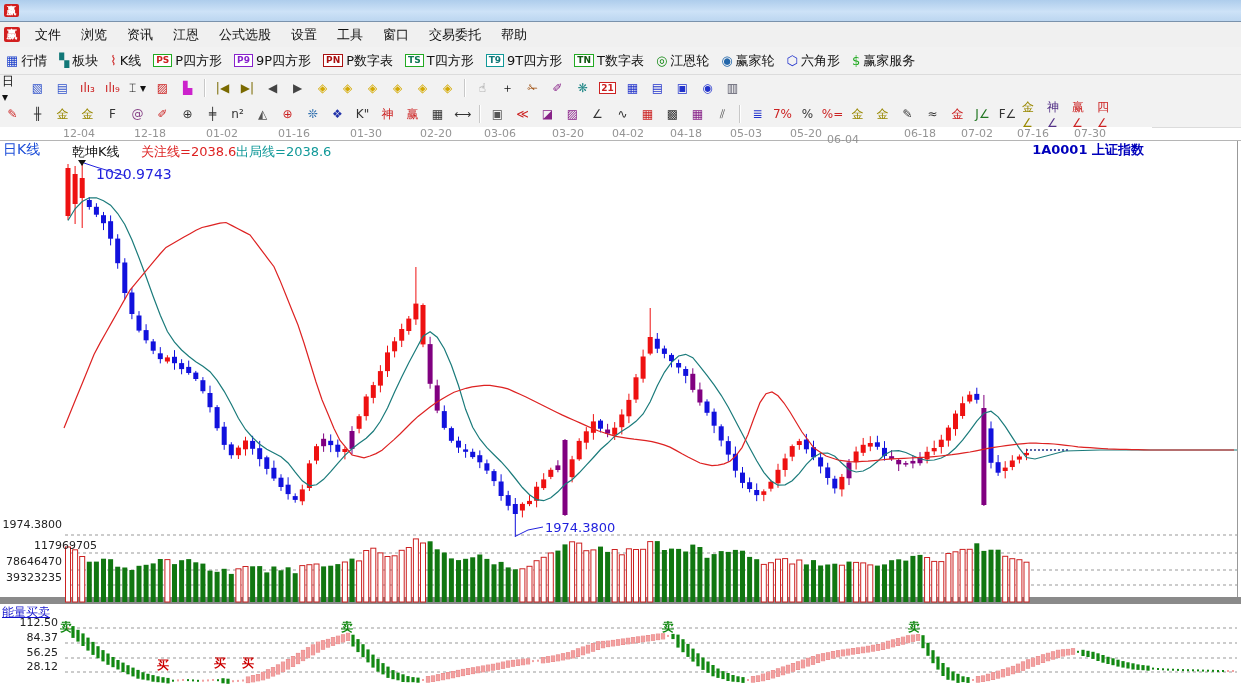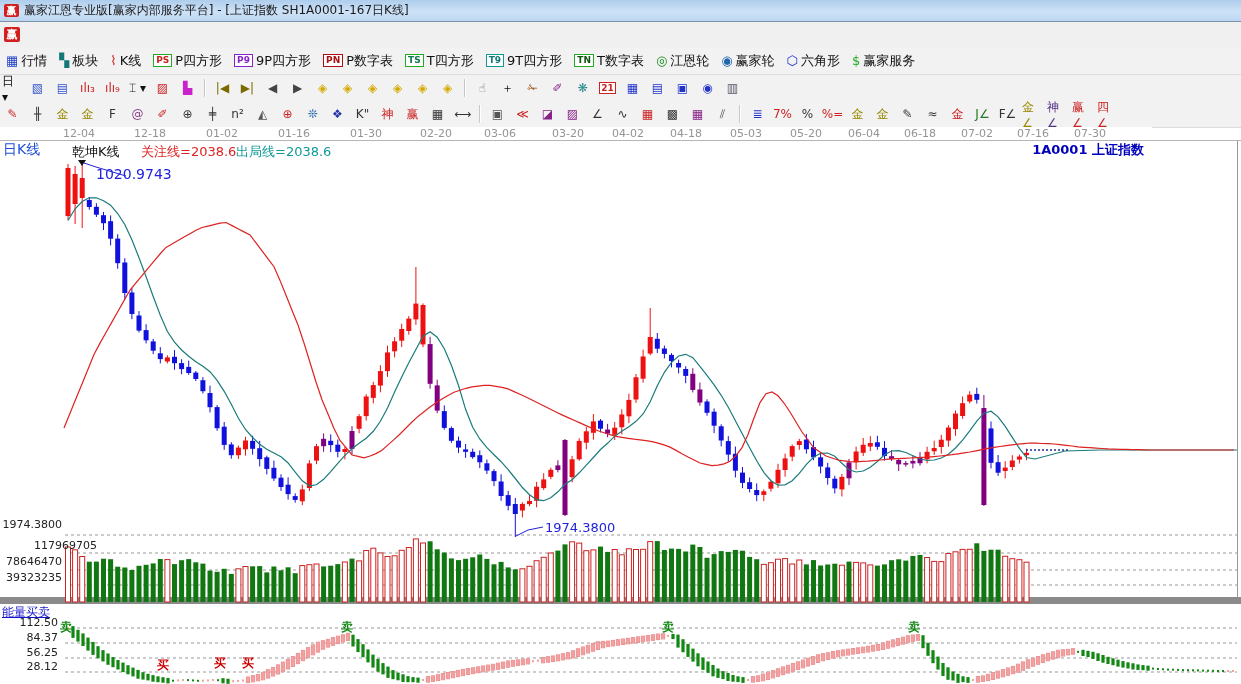--- a/index.html
+++ b/index.html
@@ -38,25 +38,36 @@
   .axis-lbl{position:absolute;left:0;width:62px;text-align:right;font-size:11px;color:#222;}
   .e-axis-lbl{position:absolute;left:0;width:58px;text-align:right;font-size:11px;color:#222;}
   .sig{position:absolute;font-size:12px;font-weight:bold;transform:translateX(-50%);}
 </style>
 </head>
 <body>
 <div id="app">
 
 <div class="titlebar">
   <span class="logo">赢</span>
-  <span>赢家江恩专业版[赢家内部服务平台] - [上证指数  SH1A0001-167日K线]</span>
 </div>
 
 <div class="menubar">
   <span class="logo">赢</span>
+  <span id="menu-items" style="display:flex;">
+        <span class="menu-item">文件</span>
+        <span class="menu-item">浏览</span>
+        <span class="menu-item">资讯</span>
+        <span class="menu-item">江恩</span>
+        <span class="menu-item">公式选股</span>
+        <span class="menu-item">设置</span>
+        <span class="menu-item">工具</span>
+        <span class="menu-item">窗口</span>
+        <span class="menu-item">交易委托</span>
+        <span class="menu-item">帮助</span>
+      </span>
 </div>
 
 <div class="tb" id="tb1">
       <span class="tb1-item">
         <span class="tb1-ico" style="color: rgb(34, 68, 204);">▦</span>
         <span>行情</span>
       </span>
       <span class="tb1-item">
         <span class="tb1-ico" style="color: rgb(17, 119, 119);">▚</span>
         <span>板块</span>
@@ -979,21 +990,21 @@
         <span class="date-lbl" style="left: 222px;">01-02</span>
         <span class="date-lbl" style="left: 294px;">01-16</span>
         <span class="date-lbl" style="left: 366px;">01-30</span>
         <span class="date-lbl" style="left: 436px;">02-20</span>
         <span class="date-lbl" style="left: 500px;">03-06</span>
         <span class="date-lbl" style="left: 568px;">03-20</span>
         <span class="date-lbl" style="left: 628px;">04-02</span>
         <span class="date-lbl" style="left: 686px;">04-18</span>
         <span class="date-lbl" style="left: 746px;">05-03</span>
         <span class="date-lbl" style="left: 806px;">05-20</span>
-        <span class="date-lbl" style="left: 864px;">06-04</span>
+        <span class="date-lbl" style="left: 843px; margin-top: 6px;">06-04</span>
         <span class="date-lbl" style="left: 920px;">06-18</span>
         <span class="date-lbl" style="left: 977px;">07-02</span>
         <span class="date-lbl" style="left: 1033px;">07-16</span>
         <span class="date-lbl" style="left: 1090px;">07-30</span>
       </div>
 
   <div class="ann" style="left:3px;top:14px;font-size:14px;color:#1d4ed8;">日K线</div>
   <div class="ann" style="left:72px;top:16px;font-size:13px;color:#111;">乾坤K线</div>
   <div class="ann" style="left:141px;top:16px;font-size:13px;color:#dd2222;">关注线=2038.6</div>
   <div class="ann" style="left:236px;top:16px;font-size:13px;color:#119999;">出局线=2038.6</div>

